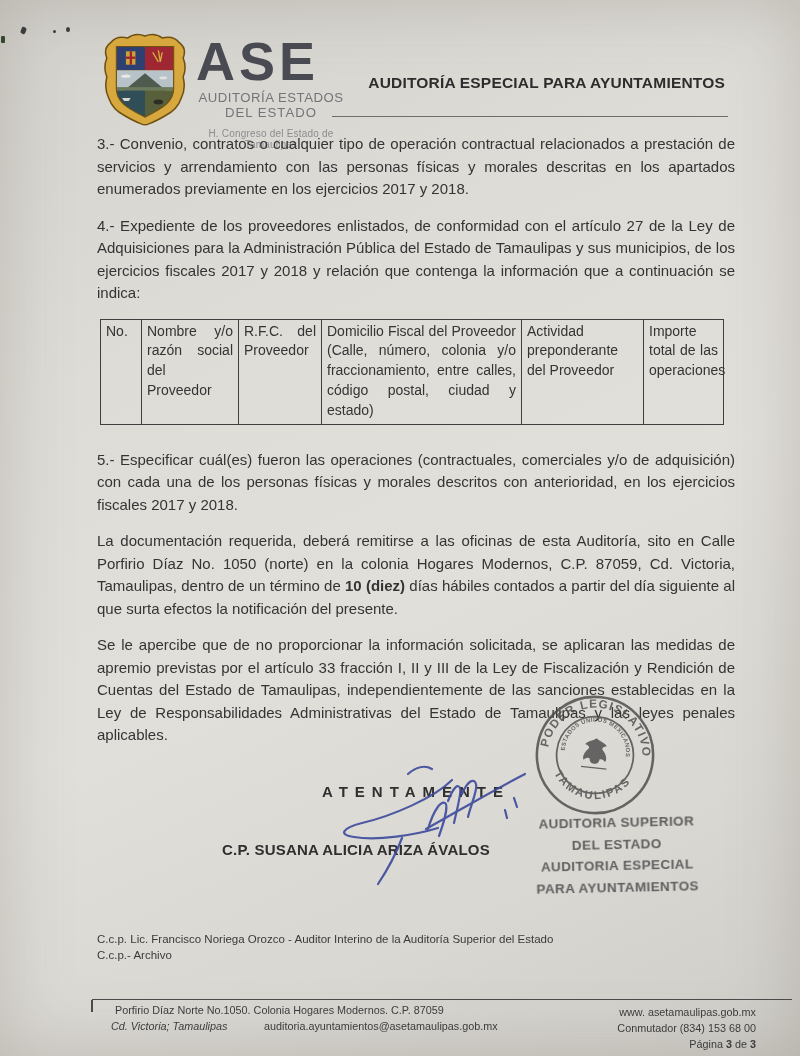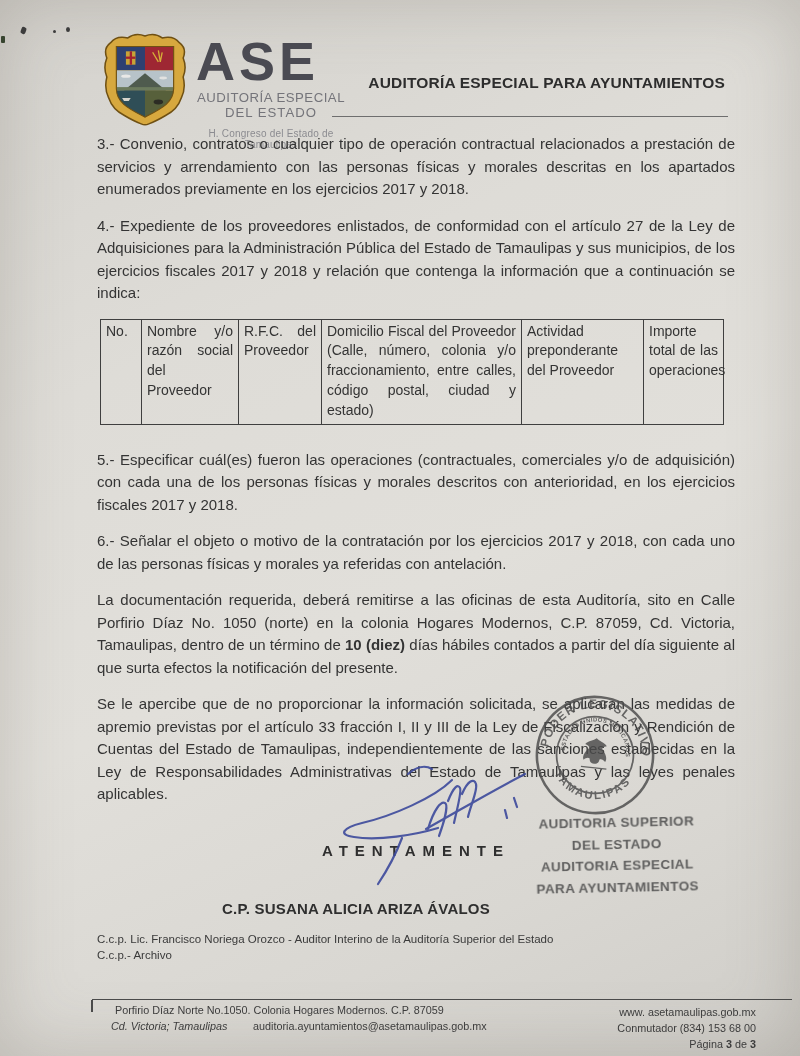--- a/index.html
+++ b/index.html
@@ -48,21 +48,21 @@
     color:rgba(78,78,78,.88);font-weight:700;font-size:13.5px;line-height:1.6;letter-spacing:.4px;
     transform:rotate(-1.2deg);filter:blur(.15px);}
 
   
   .ccp{position:absolute;left:97px;top:931px;font-size:11.5px;line-height:1.4;color:#3a3a3a;}
   .footer-rule{position:absolute;left:92px;top:999px;right:8px;border-top:1.8px solid #4a4a4a;}
   .footer-rule::before{content:"";position:absolute;left:-1px;top:0;width:2px;height:12px;background:#4a4a4a;}
   .footer{position:absolute;left:0;top:1004px;width:100%;font-size:10.8px;color:#3c3c3c;}
   .f-addr1{position:absolute;left:115px;top:0;}
   .f-addr2{position:absolute;left:111px;top:16px;font-style:italic;}
-  .f-email{position:absolute;left:253px;top:16px;}
+  .f-email{position:absolute;left:264px;top:16px;}
   .f-right{position:absolute;right:44px;top:0;width:170px;text-align:right;line-height:16px;}
 </style>
 </head>
 <body>
 
 <div class="page">
 
   <span class="ink-dot dot-a"></span>
   <span class="ink-dot dot-b"></span>
   <span class="ink-dot dot-c"></span>
@@ -89,21 +89,21 @@
         <rect x="14" y="60" width="30" height="30" fill="#2f4e57"></rect>
         <rect x="44" y="60" width="30" height="30" fill="#57603b"></rect>
         <path d="M20,68 h9 l-2,3 h-5 z" fill="#d8d5cc"></path>
         <ellipse cx="58" cy="72" rx="5" ry="2.6" fill="#2c2c24"></ellipse>
       </g>
       <path d="M14,14 h60 v44 c0,15 -13,21 -30,30 c-17,-9 -30,-15 -30,-30 z" fill="none" stroke="#6f5013" stroke-width="1.2"></path>
     </svg>
 
     <div class="ase-block">
       <div class="ase-acronym">ASE</div>
-      <div class="ase-line1">AUDITORÍA ESPECIAL</div>
+      <div class="ase-line1">AUDITORÍA ESTADOS</div>
       <div class="ase-line2">DEL ESTADO</div>
       <div class="ase-congress">H. Congreso del Estado de Tamaulipas</div>
     </div>
 
     <div class="dept-title">AUDITORÍA ESPECIAL PARA AYUNTAMIENTOS</div>
     <div class="header-rule"></div>
   </div>
 
   <div class="content">
     <p>3.- Convenio, contratos o cualquier tipo de operación contractual relacionados a prestación de servicios y arrendamiento con las personas físicas y morales descritas en los apartados enumerados previamente en los ejercicios 2017 y 2018.</p>
@@ -116,21 +116,20 @@
         <td class="col-nombre">Nombre y/o razón social del Proveedor</td>
         <td class="col-rfc">R.F.C. del Proveedor</td>
         <td class="col-dom">Domicilio Fiscal del Proveedor (Calle, número, colonia y/o fraccionamiento, entre calles, código postal, ciudad y estado)</td>
         <td class="col-act">Actividad preponderante del Proveedor</td>
         <td class="col-imp">Importe total de las operaciones</td>
       </tr>
     </tbody>
       </table>
 
     <p>5.- Especificar cuál(es) fueron las operaciones (contractuales, comerciales y/o de adquisición) con cada una de los personas físicas y morales descritos con anterioridad, en los ejercicios fiscales 2017 y 2018.</p>
-    <p>6.- Señalar el objeto o motivo de la contratación por los ejercicios 2017 y 2018, con cada uno de las personas físicas y morales ya referidas con antelación.</p>
     <p><span>La documentación requerida, deberá remitirse a las oficinas de esta Auditoría, sito en Calle Porfirio Díaz No. 1050 (norte) en la colonia Hogares Modernos, C.P. 87059, Cd. Victoria, Tamaulipas, dentro de un término de </span><span class="bold">10 (diez)</span><span> días hábiles contados a partir del día siguiente al que surta efectos la notificación del presente.</span></p>
     <p>Se le apercibe que de no proporcionar la información solicitada, se aplicaran las medidas de apremio previstas por el artículo 33 fracción I, II y III de la Ley de Fiscalización y Rendición de Cuentas del Estado de Tamaulipas, independientemente de las sanciones establecidas en la Ley de Responsabilidades Administrativas del Estado de Tamaulipas y las leyes penales aplicables.</p>
 
     <div class="sig-block">
       <div class="salutation">ATENTAMENTE</div>
       <div class="sig-name">C.P. SUSANA ALICIA ARIZA ÁVALOS</div>
     </div>
   </div>
 
   <svg class="signature-svg" width="250" height="145" viewBox="0 0 250 145">

